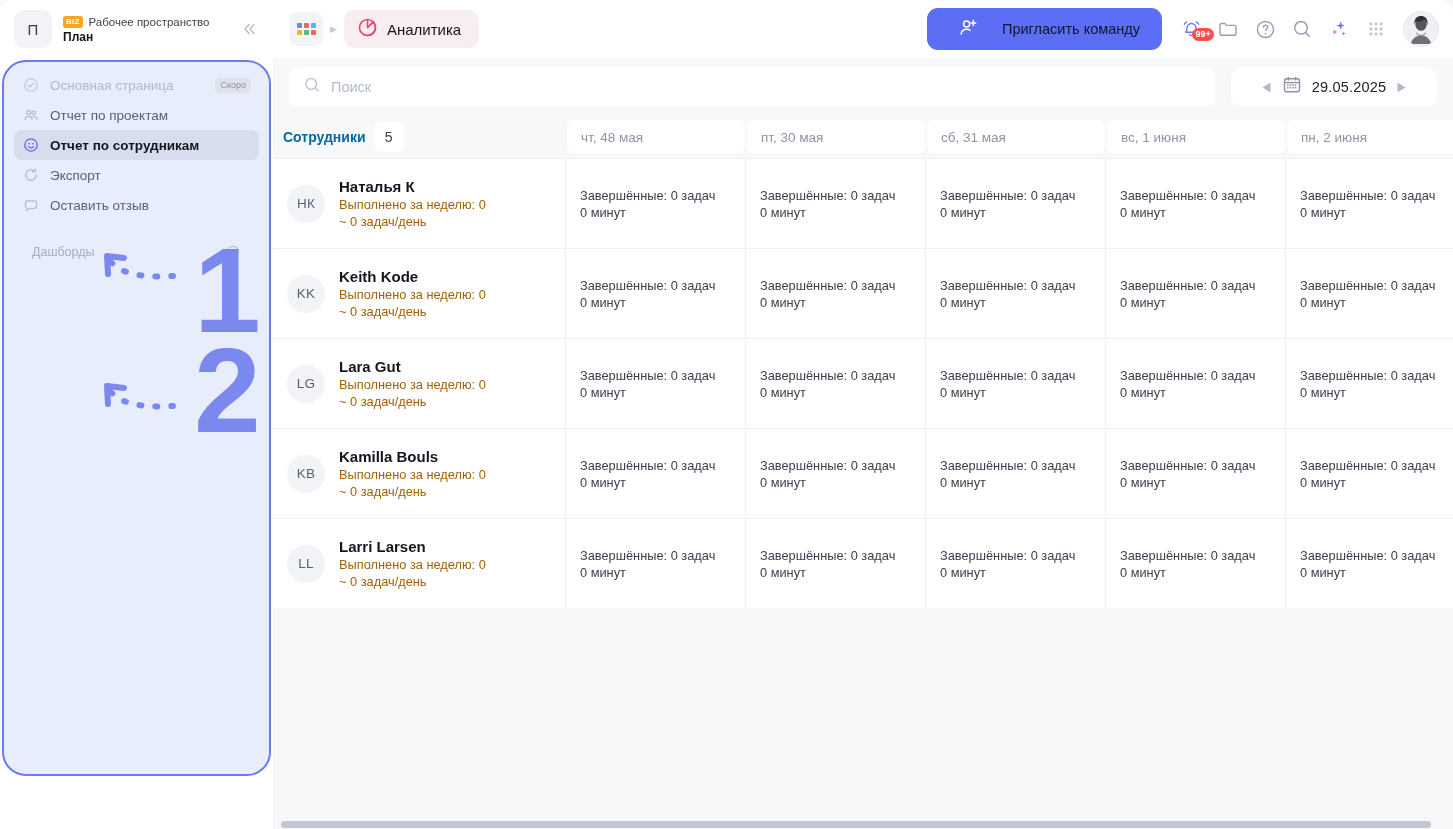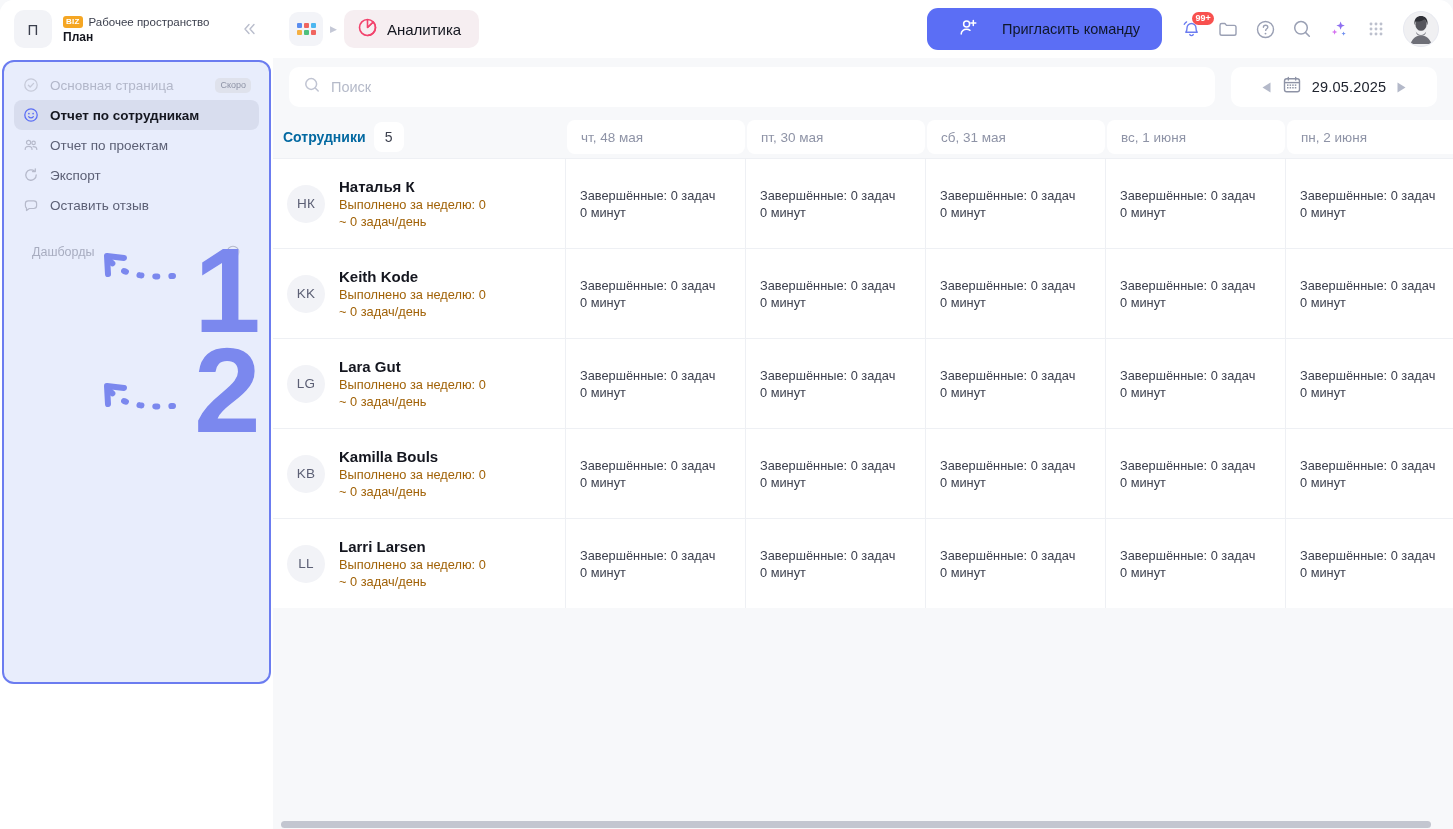--- a/index.html
+++ b/index.html
@@ -63,24 +63,24 @@
     color: #b9bdcc;
     font-size: 15px;
     cursor: pointer;
   }
 
   
   .nav-spotlight {
     position: absolute;
     left: 2px; top: 60px;
     width: 269px;
-    height: 624px;
+    height: 716px;
     background: #e8edfc;
     border: 2px solid #6b7cf0;
-    border-radius: 12px;
+    border-radius: 24px;
     overflow: hidden;
   }
   .nav-list { padding: 8px 10px 0 10px; position: relative; z-index: 2; }
   .nav-item {
     display: flex; align-items: center;
     height: 30px;
     padding: 0 8px;
     border-radius: 8px;
     margin-bottom: 0px;
     cursor: pointer;
@@ -185,21 +185,21 @@
   .icon-row { display: flex; align-items: center; gap: 3px; margin-left: 12px; }
   .tb-icon {
     position: relative;
     width: 34px; height: 34px;
     display: flex; align-items: center; justify-content: center;
     color: #9aa0b4;
     cursor: pointer;
   }
   .notif-badge {
     position: absolute;
-    top: 0px; left: 18px;
+    top: 16px; left: 18px;
     background: #f8504e;
     color: #fff;
     font-size: 9px;
     font-weight: bold;
     border-radius: 7px;
     padding: 1px 3.5px;
     line-height: 11px;
   }
   .user-avatar {
     width: 36px; height: 36px;
@@ -382,42 +382,42 @@
           <span class="nav-ico">
             <svg width="16" height="16" viewBox="0 0 16 16" fill="none">
                 <circle cx="8" cy="8" r="6.2" stroke="#c6cad9" stroke-width="1.3"></circle>
                 <path d="M5.4 8.2l1.8 1.8 3.4-3.6" stroke="#c6cad9" stroke-width="1.3" stroke-linecap="round" stroke-linejoin="round"></path>
               </svg>
           </span>
           <span class="nav-label">Основная страница</span>
           <span class="soon-badge">Скоро</span>
         </div>
 
+        <div class="nav-item">
+          <span class="nav-ico">
+            <svg width="16" height="16" viewBox="0 0 16 16" fill="none">
+                <circle cx="5.6" cy="5.4" r="2.1" stroke="#b6bacb" stroke-width="1.2"></circle>
+                <circle cx="10.6" cy="5.9" r="1.7" stroke="#b6bacb" stroke-width="1.2"></circle>
+                <path d="M2.2 12.4c0-1.8 1.5-3 3.4-3s3.4 1.2 3.4 3" stroke="#b6bacb" stroke-width="1.2" stroke-linecap="round"></path>
+                <path d="M10.1 9.6c1.9 0 3.7.9 3.7 2.8" stroke="#b6bacb" stroke-width="1.2" stroke-linecap="round"></path>
+              </svg>
+          </span>
+          <span class="nav-label">Отчет по проектам</span>
+        </div>
+
         <div class="nav-item active">
           <span class="nav-ico">
             <svg width="16" height="16" viewBox="0 0 16 16" fill="none">
                 <circle cx="8" cy="8" r="6.2" stroke="#5b6ef5" stroke-width="1.3"></circle>
                 <circle cx="5.9" cy="6.6" r=".85" fill="#5b6ef5"></circle>
                 <circle cx="10.1" cy="6.6" r=".85" fill="#5b6ef5"></circle>
                 <path d="M5.6 9.6c.7.9 1.5 1.3 2.4 1.3s1.7-.4 2.4-1.3" stroke="#5b6ef5" stroke-width="1.2" stroke-linecap="round"></path>
               </svg>
           </span>
           <span class="nav-label">Отчет по сотрудникам</span>
-        </div>
-
-        <div class="nav-item">
-          <span class="nav-ico">
-            <svg width="16" height="16" viewBox="0 0 16 16" fill="none">
-                <circle cx="5.6" cy="5.4" r="2.1" stroke="#b6bacb" stroke-width="1.2"></circle>
-                <circle cx="10.6" cy="5.9" r="1.7" stroke="#b6bacb" stroke-width="1.2"></circle>
-                <path d="M2.2 12.4c0-1.8 1.5-3 3.4-3s3.4 1.2 3.4 3" stroke="#b6bacb" stroke-width="1.2" stroke-linecap="round"></path>
-                <path d="M10.1 9.6c1.9 0 3.7.9 3.7 2.8" stroke="#b6bacb" stroke-width="1.2" stroke-linecap="round"></path>
-              </svg>
-          </span>
-          <span class="nav-label">Отчет по проектам</span>
         </div>
 
         <div class="nav-item">
           <span class="nav-ico">
             <svg width="16" height="16" viewBox="0 0 16 16" fill="none">
                 <path d="M13.2 8a5.2 5.2 0 11-1.8-3.9" stroke="#b6bacb" stroke-width="1.3" stroke-linecap="round"></path>
                 <path d="M12.3 1.8v2.8H9.5" stroke="#b6bacb" stroke-width="1.3" stroke-linecap="round" stroke-linejoin="round"></path>
               </svg>
           </span>
           <span class="nav-label">Экспорт</span>

